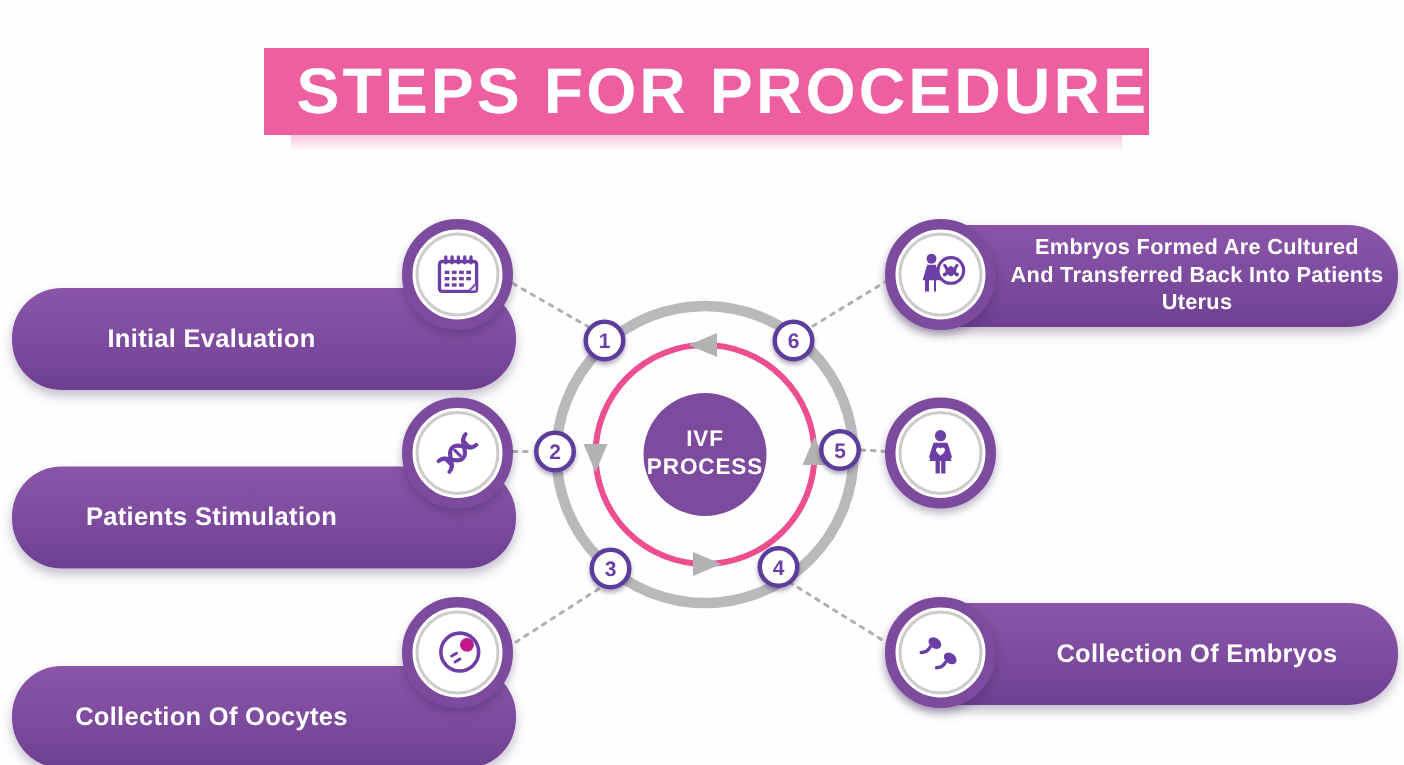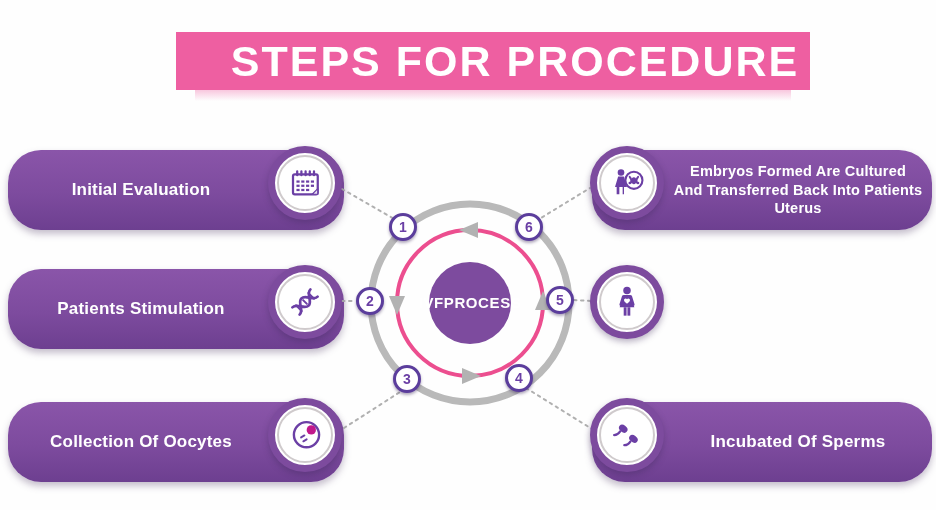--- a/index.html
+++ b/index.html
@@ -5,38 +5,38 @@
   html,body{margin:0;padding:0;background:#fff;}
   .stage{
     position:relative;width:936px;height:510px;overflow:hidden;
     background:#fefefe;
     font-family:"Liberation Sans", sans-serif;
   }
   
   .banner{
     position:absolute;left:176px;top:32px;width:590px;height:58px;
     background:var(--banner-pink,#ee5fa1);
-    display:flex;align-items:center;justify-content:center;padding-left:44px;
+    display:flex;align-items:center;justify-content:flex-end;
   }
   .banner::after{
     content:"";position:absolute;left:3%;right:3%;bottom:-11px;height:12px;
     background:linear-gradient(rgba(238,95,161,.38),rgba(238,95,161,0));
   }
   .banner h1{
     margin:0;color:#fff;font-size:43px;font-weight:bold;letter-spacing:2px;line-height:1;
   }
   
   .pill{
-    position:absolute;height:80px;border-radius:33px;
+    position:absolute;height:68px;border-radius:33px;
     background:linear-gradient(180deg,#8a55a9 0%,var(--pill-purple,#7d4b9e) 55%,#6d3f90 100%);
     box-shadow:0 4px 7px rgba(90,70,110,.35);
     display:flex;align-items:center;justify-content:center;
     color:#fff;text-align:center;
   }
-  .pill.left{left:8px;width:336px;padding-right:70px;box-sizing:border-box;}
+  .pill.left{left:8px;width:336px;padding-right:70px;box-sizing:border-box;margin-top:42px;}
   .pill.right{left:592px;width:340px;padding-left:72px;box-sizing:border-box;}
   .pill-label{font-size:17px;font-weight:bold;letter-spacing:.2px;white-space:pre-line;line-height:1.3;}
   .pill-label.small{font-size:14.5px;}
   
   .icon-wrap{
     position:absolute;width:74px;height:74px;box-sizing:border-box;border-radius:50%;
     border:7px solid var(--pill-purple,#7d4b9e);background:#fff;
     box-shadow:0 3px 6px rgba(60,40,90,.35);
     display:flex;align-items:center;justify-content:center;z-index:4;
   }
@@ -47,21 +47,21 @@
   
   .overlay{position:absolute;left:0;top:0;width:936px;height:510px;z-index:1;}
   .ring-gray{stroke:var(--ring-gray,#b9b9b9);}
   .ring-pink{stroke:var(--ring-pink,#ec4e8f);}
   .flow-arrow{fill:#b2b2b2;}
   .connector{stroke:#b0b0b0;stroke-width:2;stroke-dasharray:2.5 4.5;stroke-linecap:round;fill:none;}
   
   .center-circle{
     position:absolute;left:429px;top:262px;width:82px;height:82px;border-radius:50%;
     background:var(--pill-purple,#7d4b9e);z-index:3;
-    display:flex;flex-direction:row;align-items:center;justify-content:center;
+    display:flex;flex-direction:column;align-items:center;justify-content:center;
     color:#fff;font-weight:bold;font-size:15px;letter-spacing:.6px;line-height:1.25;
   }
   
   .badge{
     position:absolute;width:28px;height:28px;box-sizing:border-box;border-radius:50%;
     background:#fff;border:3px solid var(--badge-border-purple,#5b3d9c);
     box-shadow:0 2px 3px rgba(60,40,90,.4);z-index:5;
     display:flex;align-items:center;justify-content:center;
     color:var(--number-purple,#6b3fa5);font-size:14px;font-weight:bold;
   }
@@ -100,21 +100,21 @@
   <div class="pill left" style="top:402px">
     <span class="pill-label">Collection Of Oocytes</span>
   </div>
 
   <div class="pill right" style="top:150px">
     <span class="pill-label small">Embryos Formed Are Cultured
 And Transferred Back Into Patients
 Uterus</span>
   </div>
   <div class="pill right" style="top:402px">
-    <span class="pill-label">Incubated Of Sperms</span>
+    <span class="pill-label">Collection Of Embryos</span>
   </div>
 
   <div class="icon-wrap" style="left:268px;top:146px">
     <svg viewBox="0 0 24 24">
       <g fill="none" stroke="currentColor" stroke-width="1.5" stroke-linecap="round">
         <rect x="4" y="6.2" width="16.5" height="13.3" rx="1.2" fill="#fff"></rect>
         <path d="M6.8 4.2v2.6 M9.6 4.2v2.6 M12.4 4.2v2.6 M15.2 4.2v2.6 M18 4.2v2.6"></path>
       </g>
       <g fill="currentColor">
         <rect x="6.3" y="10.3" width="2.1" height="1.5"></rect>

